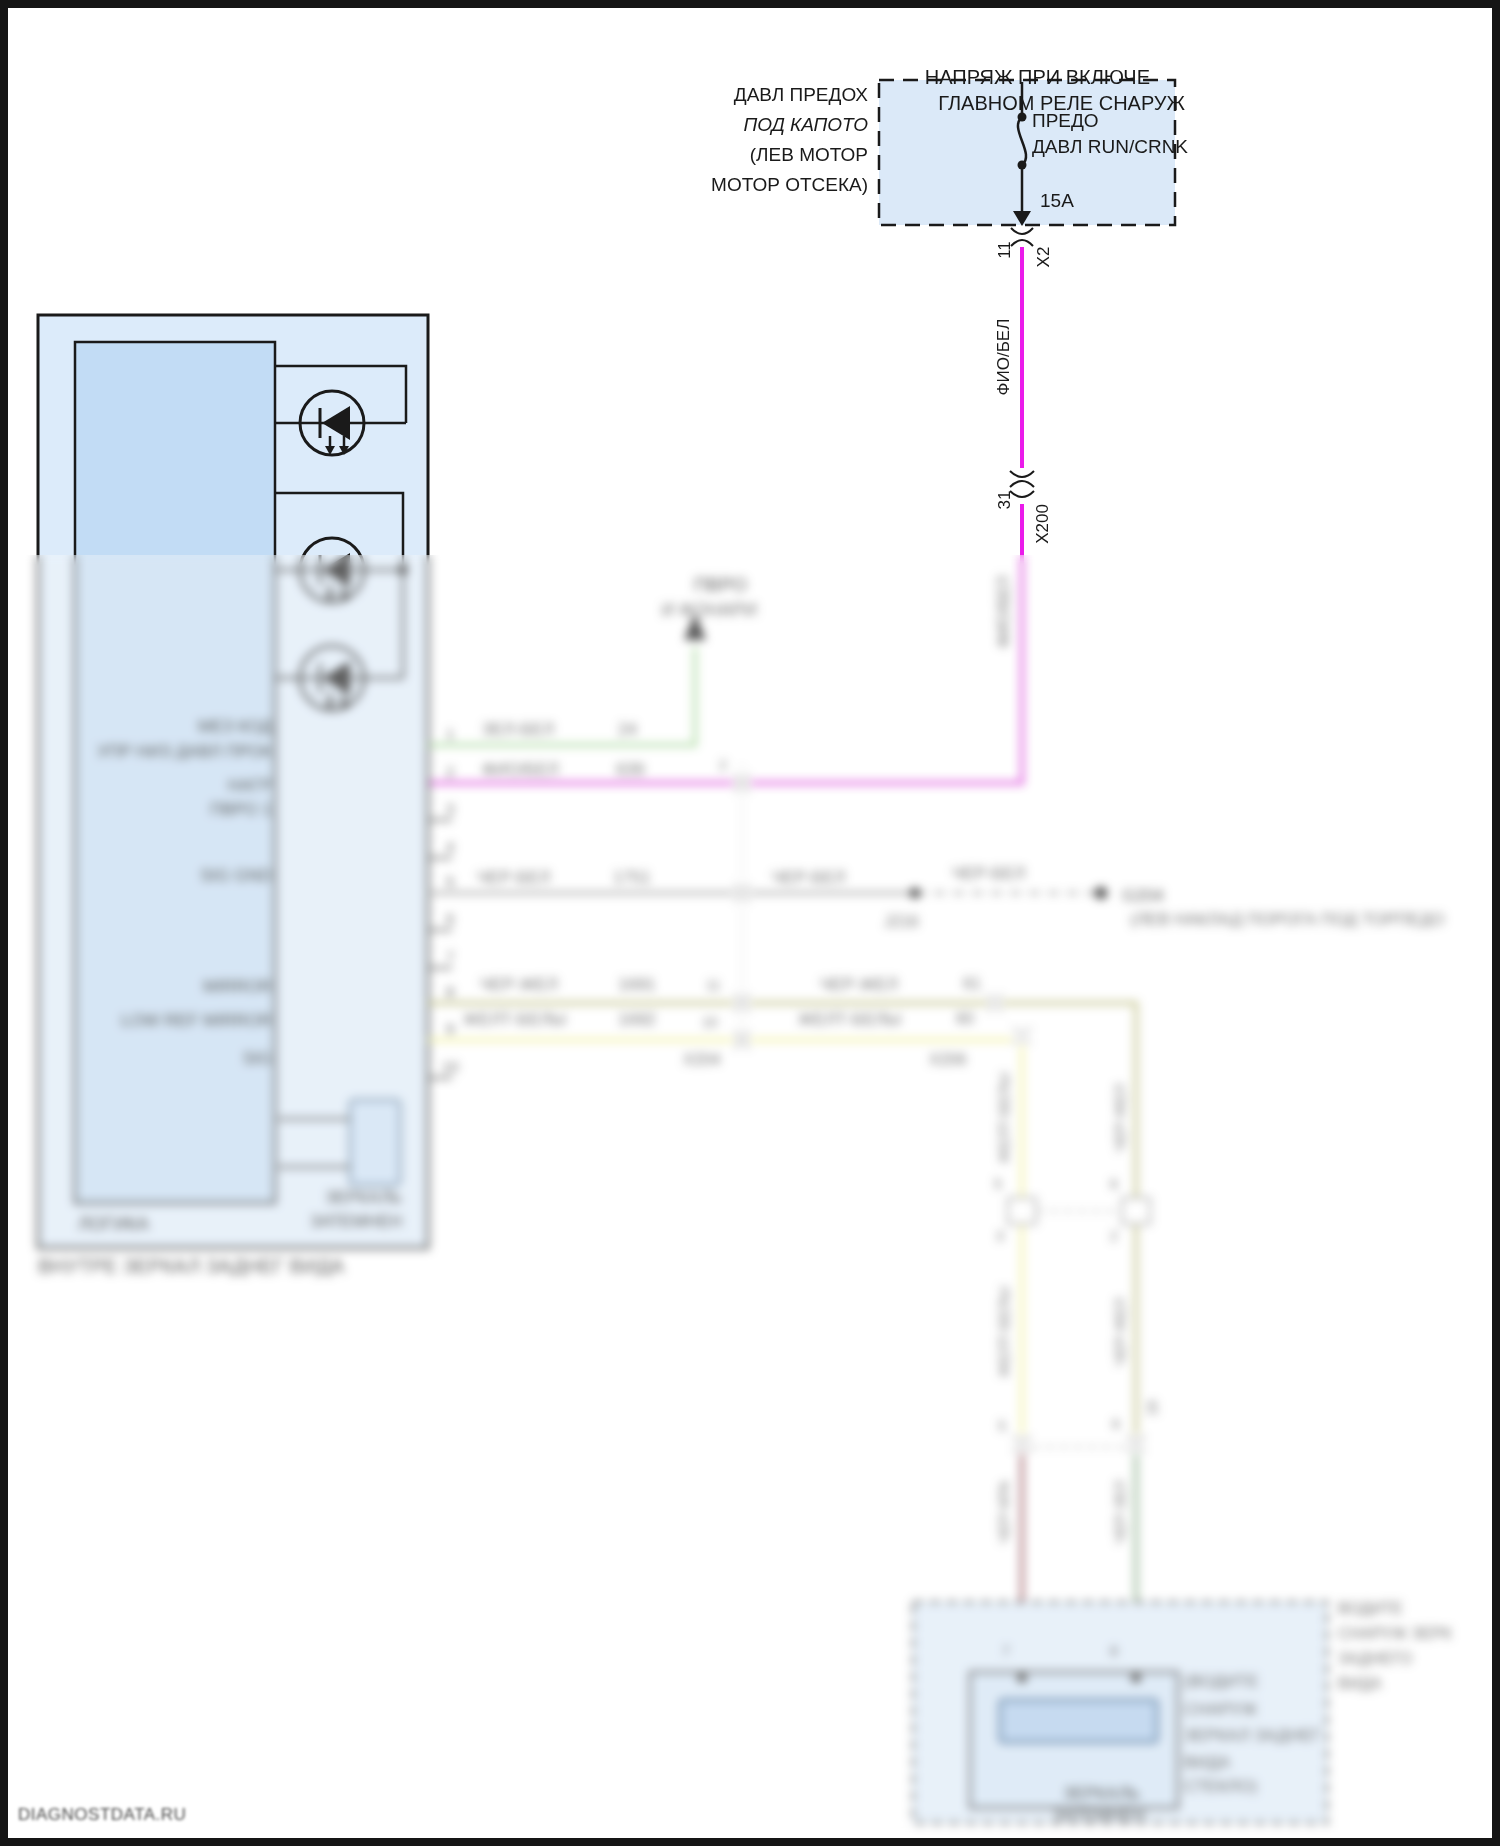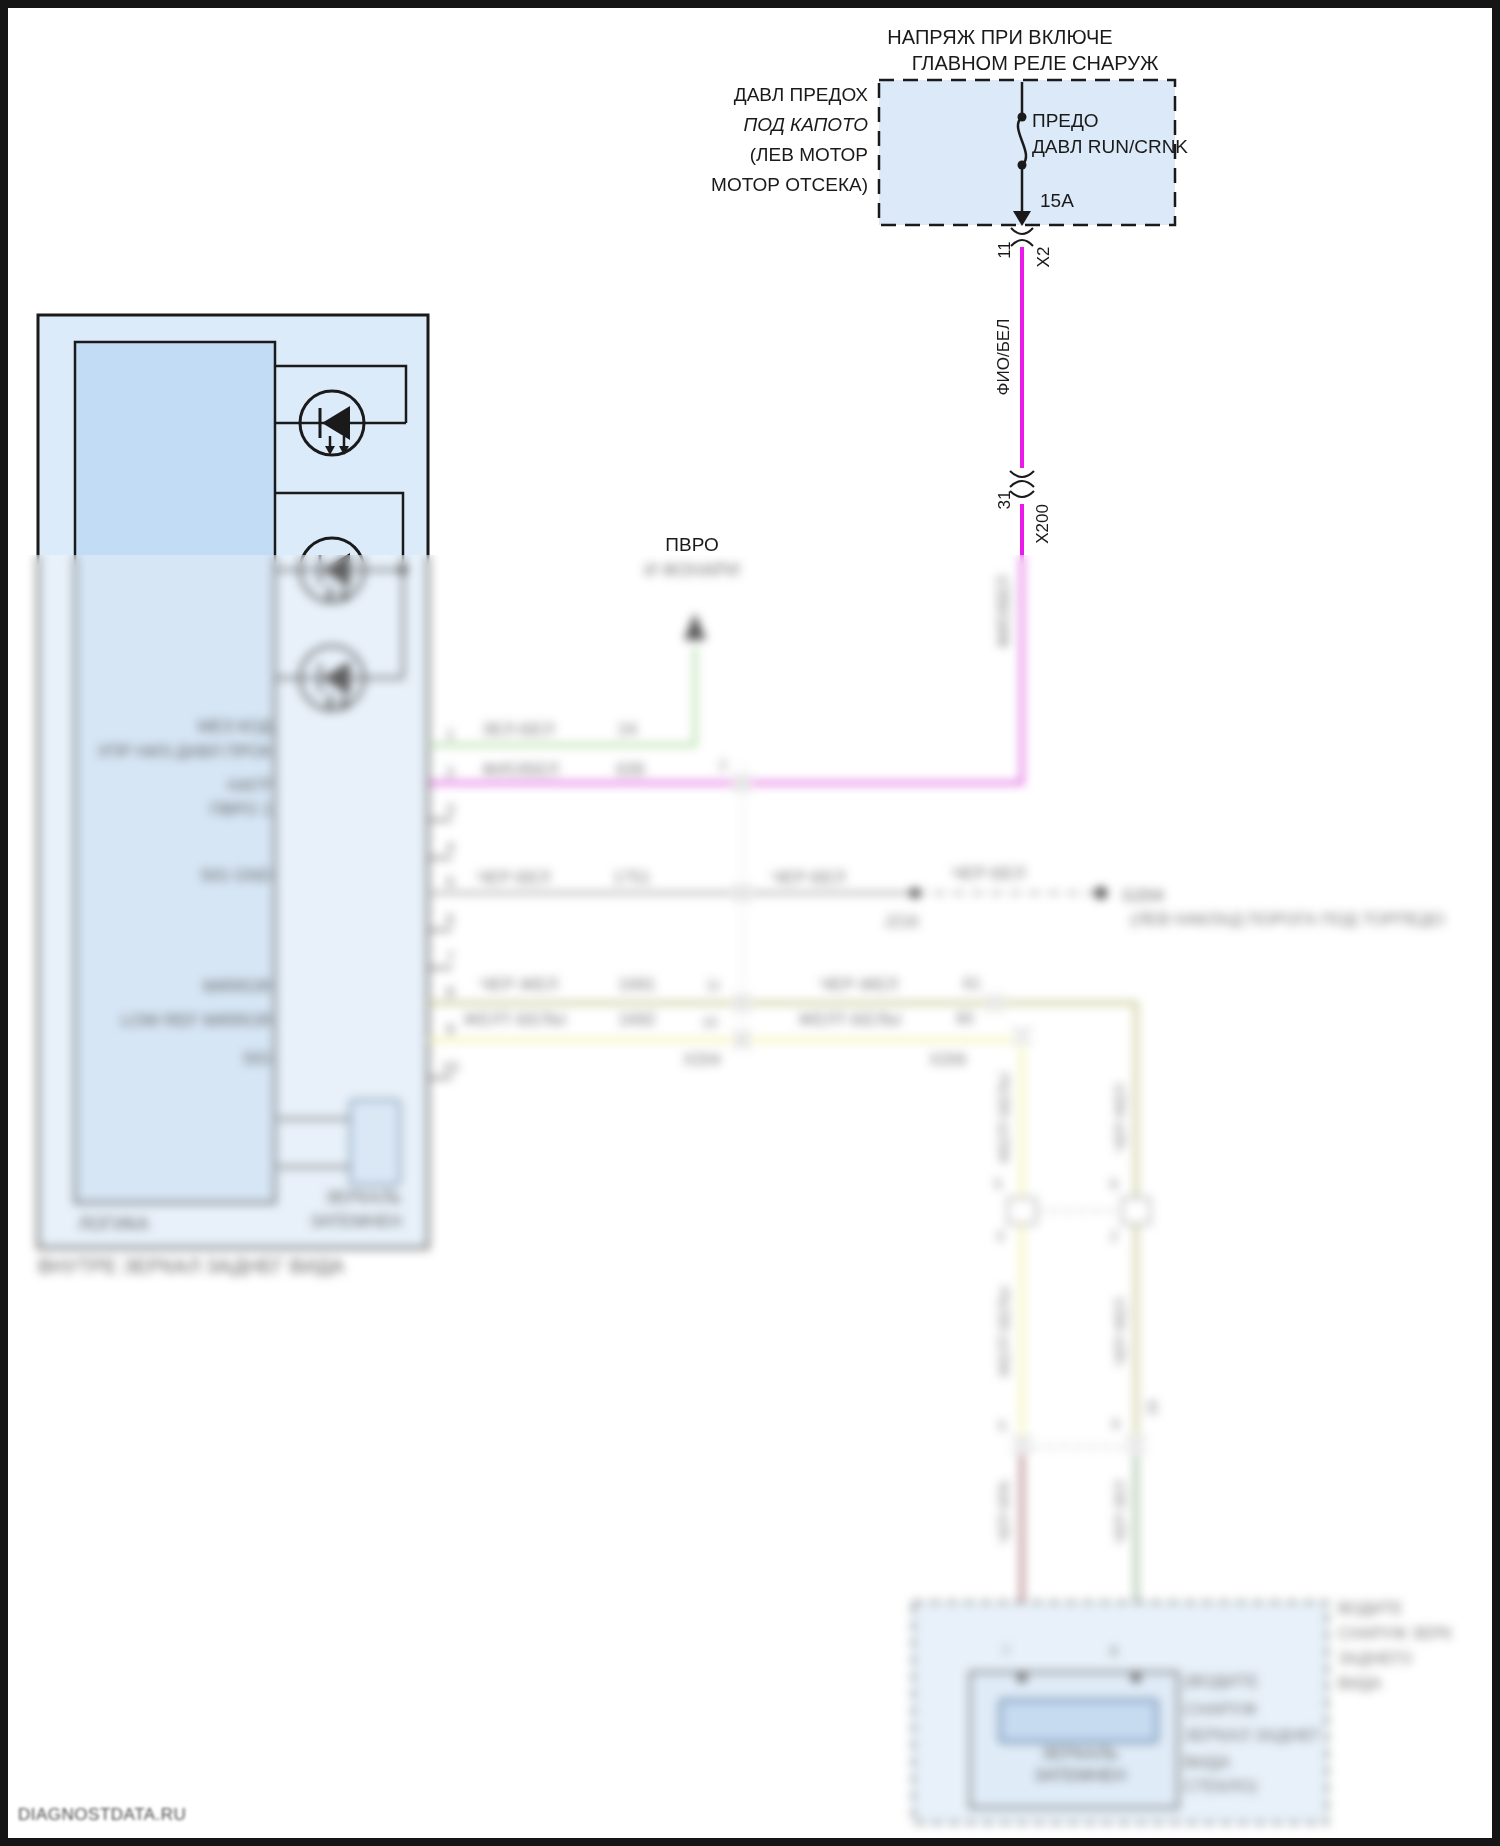--- a/index.html
+++ b/index.html
@@ -1,21 +1,21 @@
 <!DOCTYPE html>
 <html><head>
 <meta charset="utf-8">
 <style>
   html,body{margin:0;padding:0;background:#fff;}
   #stage{position:relative;width:1500px;height:1846px;background:#fff;overflow:hidden;
          font-family:"Liberation Sans", sans-serif;color:#1a1a1a;}
   #art{position:absolute;left:0;top:0;}
   .lbl{position:absolute;white-space:nowrap;}
   .vlabel{position:absolute;transform:translate(-50%,-50%) rotate(-90deg);white-space:nowrap;}
-  .ctr{text-align:center;}
+  .ctr{text-align:right;margin-top:40px;}
   .rgt{text-align:right;}
   .fs14{font-size:14px;} .fs15{font-size:15px;} .fs16{font-size:16px;}
   .fs17{font-size:17px;} .fs18{font-size:18px;} .fs19{font-size:19px;} .fs20{font-size:20px;}
   .grey{color:#3c3c3c;}
   #blur-overlay{position:absolute;left:8px;top:555px;right:8px;bottom:9px;
     -webkit-backdrop-filter:blur(5px) saturate(.85);
     backdrop-filter:blur(5px) saturate(.85);
     background:rgba(255,255,255,0.30);z-index:50;}
   #frame{position:absolute;left:0;top:0;right:0;bottom:0;border:8px solid #151515;z-index:100;pointer-events:none;}
   #watermark{position:absolute;left:18px;top:1805px;font-size:17px;color:#4a4a4a;letter-spacing:.5px;z-index:60;

